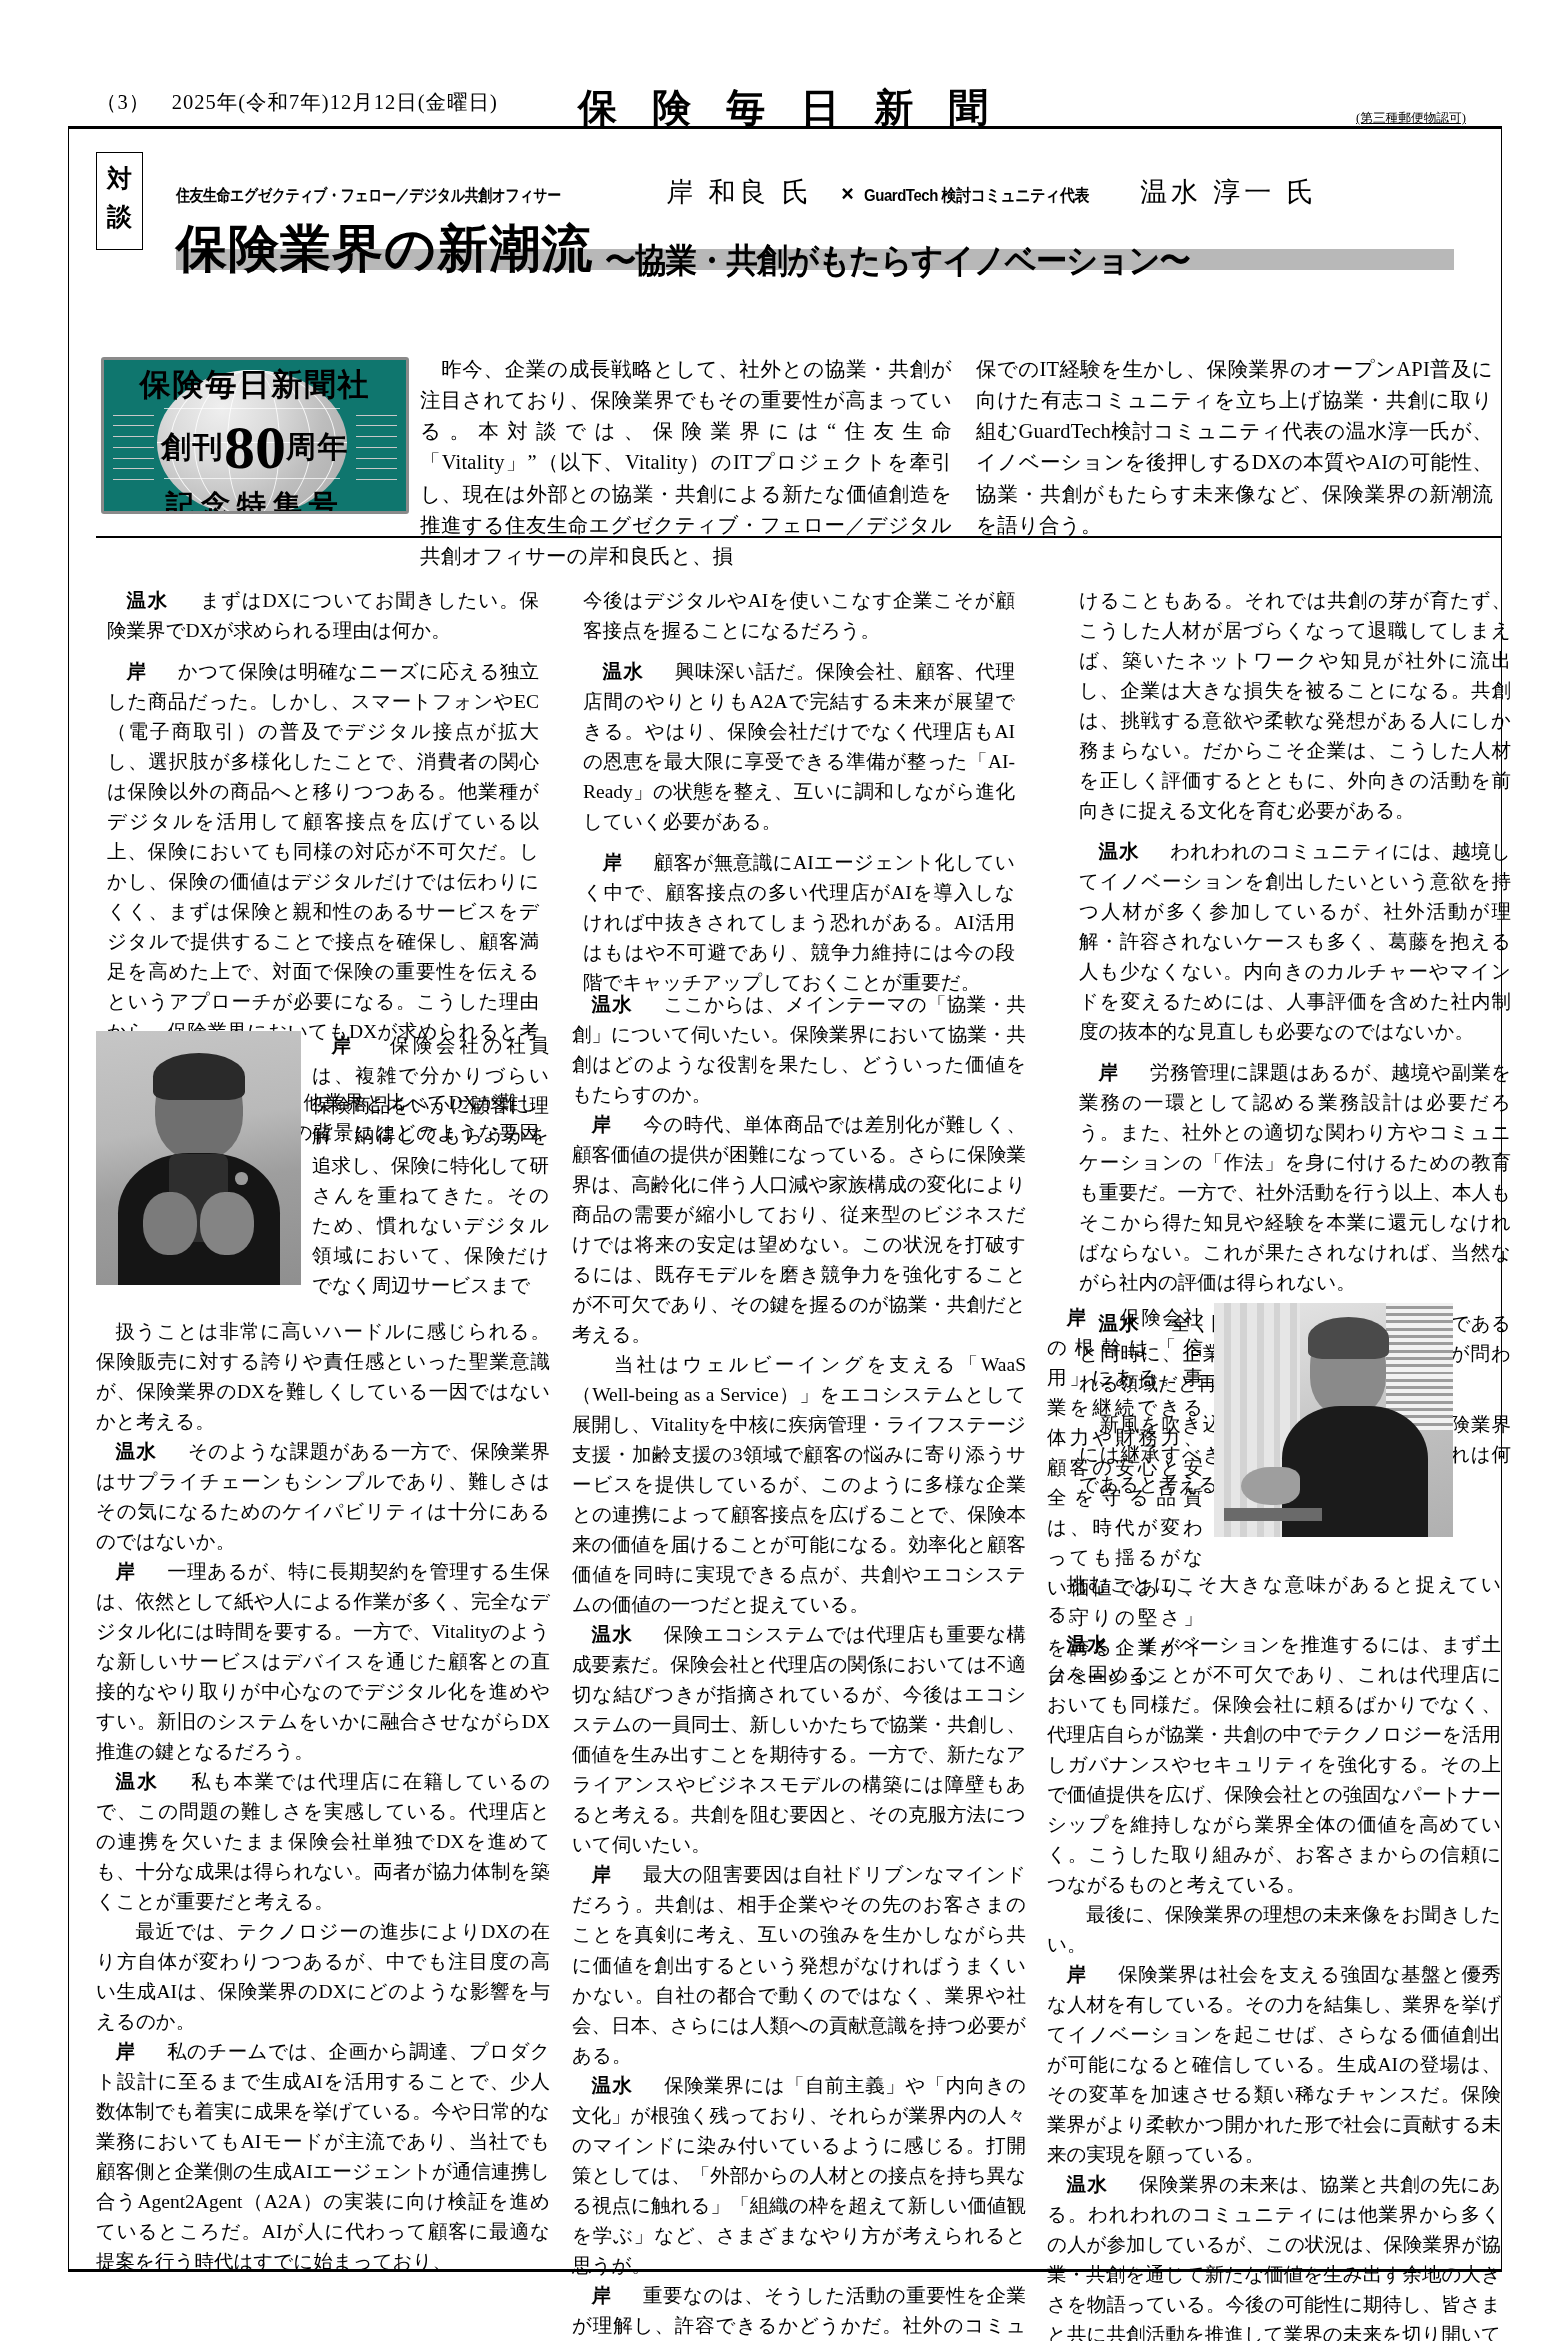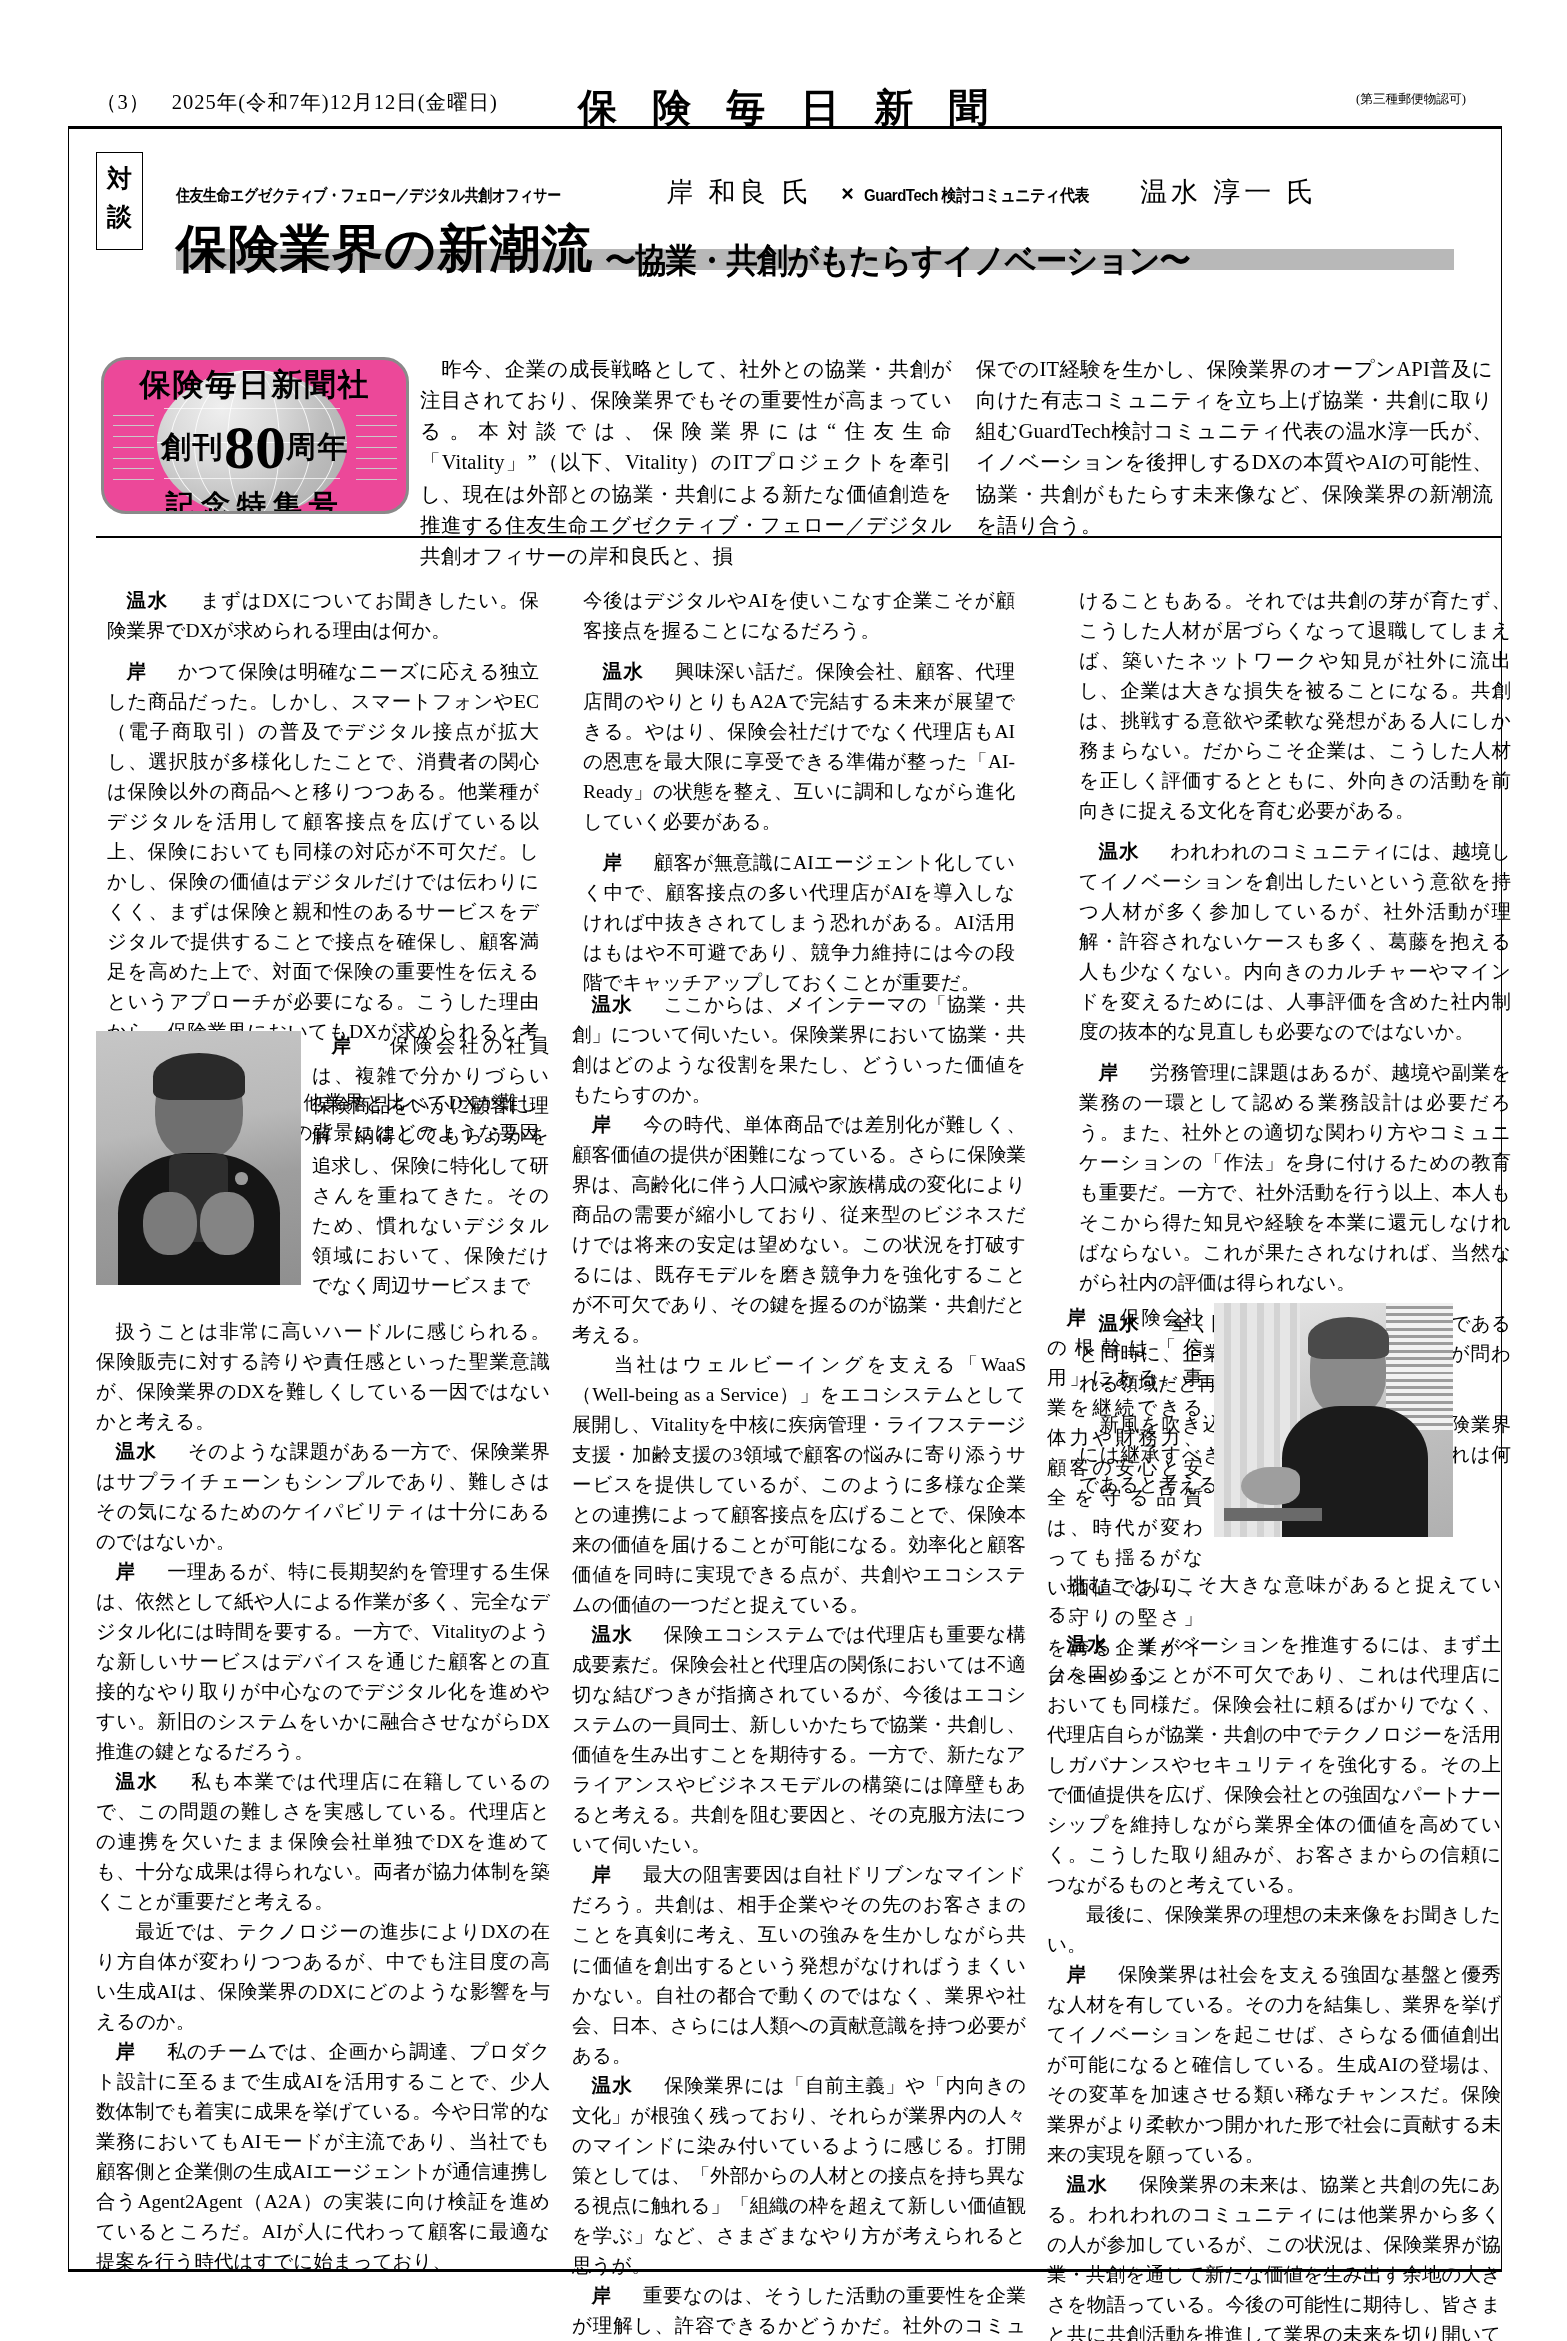--- a/index.html
+++ b/index.html
@@ -9,21 +9,21 @@
     font-family:"Liberation Serif","DejaVu Serif",serif;
     color:#000;-webkit-font-smoothing:antialiased;
   }
   .page{position:relative;width:1567px;height:2342px;background:#fff;}
 
   
   .masthead{position:absolute;left:0;top:87px;width:1567px;height:35px;}
   .mh-issue{position:absolute;left:96px;top:1px;font-size:20.5px;letter-spacing:1px;white-space:nowrap;}
   .mh-title{position:absolute;left:578px;top:-5.9px;font-size:39px;font-weight:bold;
             letter-spacing:12.7px;white-space:nowrap;font-family:"Liberation Serif","DejaVu Serif",serif;}
-  .mh-postal{position:absolute;left:1356px;top:4px;font-size:12.7px;white-space:nowrap;}
+  .mh-postal{position:absolute;left:1356px;top:23px;font-size:12.7px;white-space:nowrap;text-decoration:underline;}
 
   .rule-top{position:absolute;left:68px;top:126px;width:1434px;height:3.4px;background:#000;}
 
   
   .frame{position:absolute;left:68px;top:129px;width:1434px;height:2141px;
          border:1.5px solid #000;border-top:none;box-sizing:border-box;}
 
   
   .taidan-box{position:absolute;left:96px;top:152px;width:47px;height:98px;
               border:1.5px solid #000;box-sizing:border-box;background:#fff;}
@@ -49,21 +49,21 @@
   .hl-main{position:relative;font-size:51px;font-weight:bold;letter-spacing:1px;
            font-family:"Liberation Sans","DejaVu Sans",sans-serif;
            transform:scaleX(1.0);display:inline-block;vertical-align:bottom;}
   .hl-sub{position:relative;font-size:34px;font-weight:bold;letter-spacing:-1px;
           margin-left:11.7px;font-family:"Liberation Sans","DejaVu Sans",sans-serif;
           display:inline-block;vertical-align:bottom;
           transform:scaleX(0.92);transform-origin:left bottom;}
 
   
   .badge{position:absolute;left:101px;top:357px;width:302px;height:151px;
-         border:3.4px solid #8a8a8a;border-radius:25px;background:#ec4899;overflow:hidden;}
+         border:3.4px solid #8a8a8a;border-radius:3px;background:#0f766e;overflow:hidden;}
   .badge .globe{position:absolute;left:53px;top:9.8px;width:190px;height:146px;border-radius:50%;
     background:radial-gradient(circle at 34% 26%,#efefef 0%,#d9d9d9 34%,#bdbdbd 62%,#a9a9a9 100%);}
   .badge .mer{position:absolute;border:1px solid rgba(255,255,255,.85);border-radius:50%;}
   .badge .wave{position:absolute;height:1px;background:#c9c9c9;}
   .badge .txt{position:relative;z-index:5;text-align:center;}
   .badge .l1{font-size:31px;font-weight:bold;letter-spacing:2px;line-height:1;margin-top:8.8px;
              font-family:"Liberation Serif","DejaVu Serif",serif;}
   .badge .l2{font-size:30px;font-weight:bold;letter-spacing:1.5px;line-height:1;margin-top:16.6px;white-space:nowrap;}
   .badge .l2 .big{font-size:62px;font-weight:bold;letter-spacing:0;vertical-align:-10.7px;
                   font-family:"Liberation Serif","DejaVu Serif",serif;}

